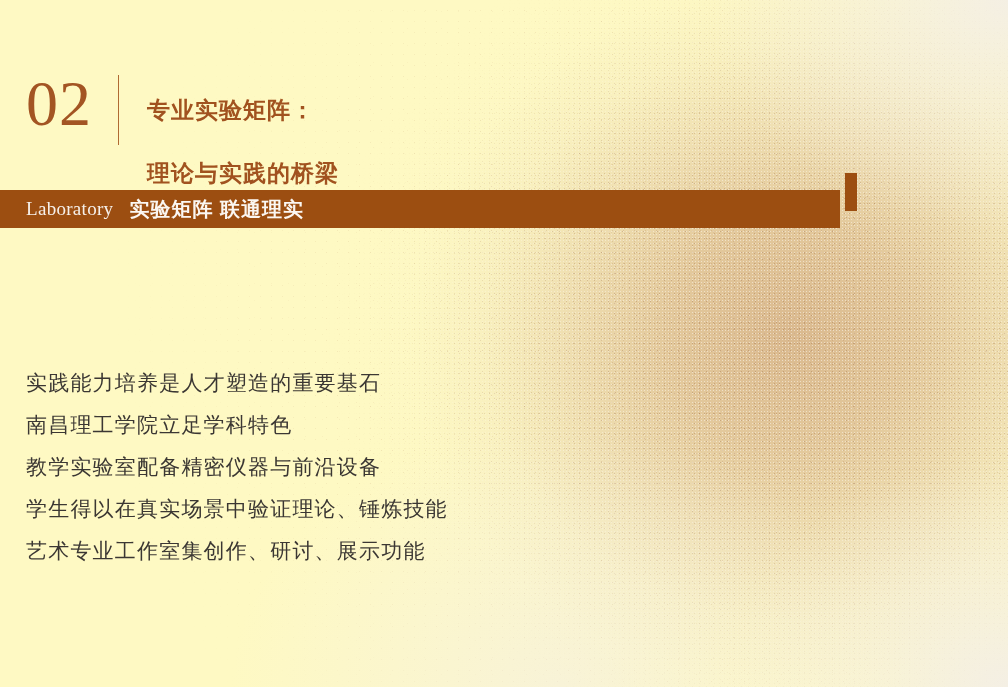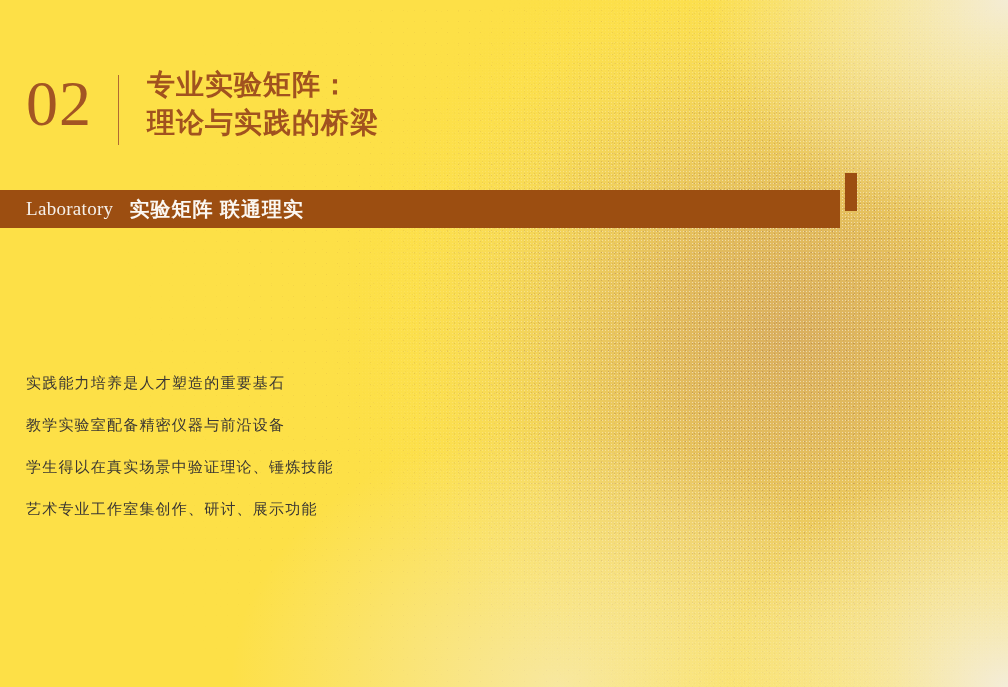--- a/index.html
+++ b/index.html
@@ -10,21 +10,21 @@
     width: 1008px;
     height: 687px;
     overflow: hidden;
     font-family: "Liberation Sans", sans-serif;
   }
 
   #slide {
     position: relative;
     width: 1008px;
     height: 687px;
-    background: #fde047;
+    background: #fef9c3;
     overflow: hidden;
   }
 
   
   .tex {
     position: absolute;
     inset: 0;
     pointer-events: none;
   }
 
@@ -128,26 +128,27 @@
     margin-top: 17px;
   }
 
   .title-block {
     margin-left: 28px;
     padding-top: 8px;
   }
 
   .title-line {
     font-family: "Liberation Sans", "DejaVu Sans", sans-serif;
-    font-size: 28px;
+    font-size: 23px;
     font-weight: bold;
     color: #A1521F;
     line-height: 38px;
     letter-spacing: 1px;
     white-space: nowrap;
+    margin-top: 25px;
   }
 
   
   .ribbon {
     position: absolute;
     left: 0;
     top: 190px;
     width: 840px;
     height: 38px;
     background: #9C4E11;
@@ -184,21 +185,21 @@
   
   .body-list {
     position: absolute;
     left: 26px;
     top: 362px;
     width: 640px;
   }
 
   .body-line {
     font-family: "Liberation Sans", "DejaVu Sans", sans-serif;
-    font-size: 15px;
+    font-size: 21px;
     color: #3B3733;
     line-height: 42px;
     letter-spacing: 1.2px;
     white-space: nowrap;
   }
 </style>
 </head>
 <body>
 
 <div id="slide">
@@ -218,18 +219,19 @@
   </div>
 
   <div class="ribbon">
     <span class="ribbon-en">Laboratory</span>
     <span class="ribbon-cn">实验矩阵 联通理实</span>
   </div>
   <div class="ribbon-tick"></div>
 
   <div class="body-list">
     <div class="body-line">实践能力培养是人才塑造的重要基石</div>
+    <div class="body-line">南昌理工学院立足学科特色</div>
     <div class="body-line">教学实验室配备精密仪器与前沿设备</div>
     <div class="body-line">学生得以在真实场景中验证理论、锤炼技能</div>
     <div class="body-line">艺术专业工作室集创作、研讨、展示功能</div>
   </div>
 
 </div>
 
 </body></html>

